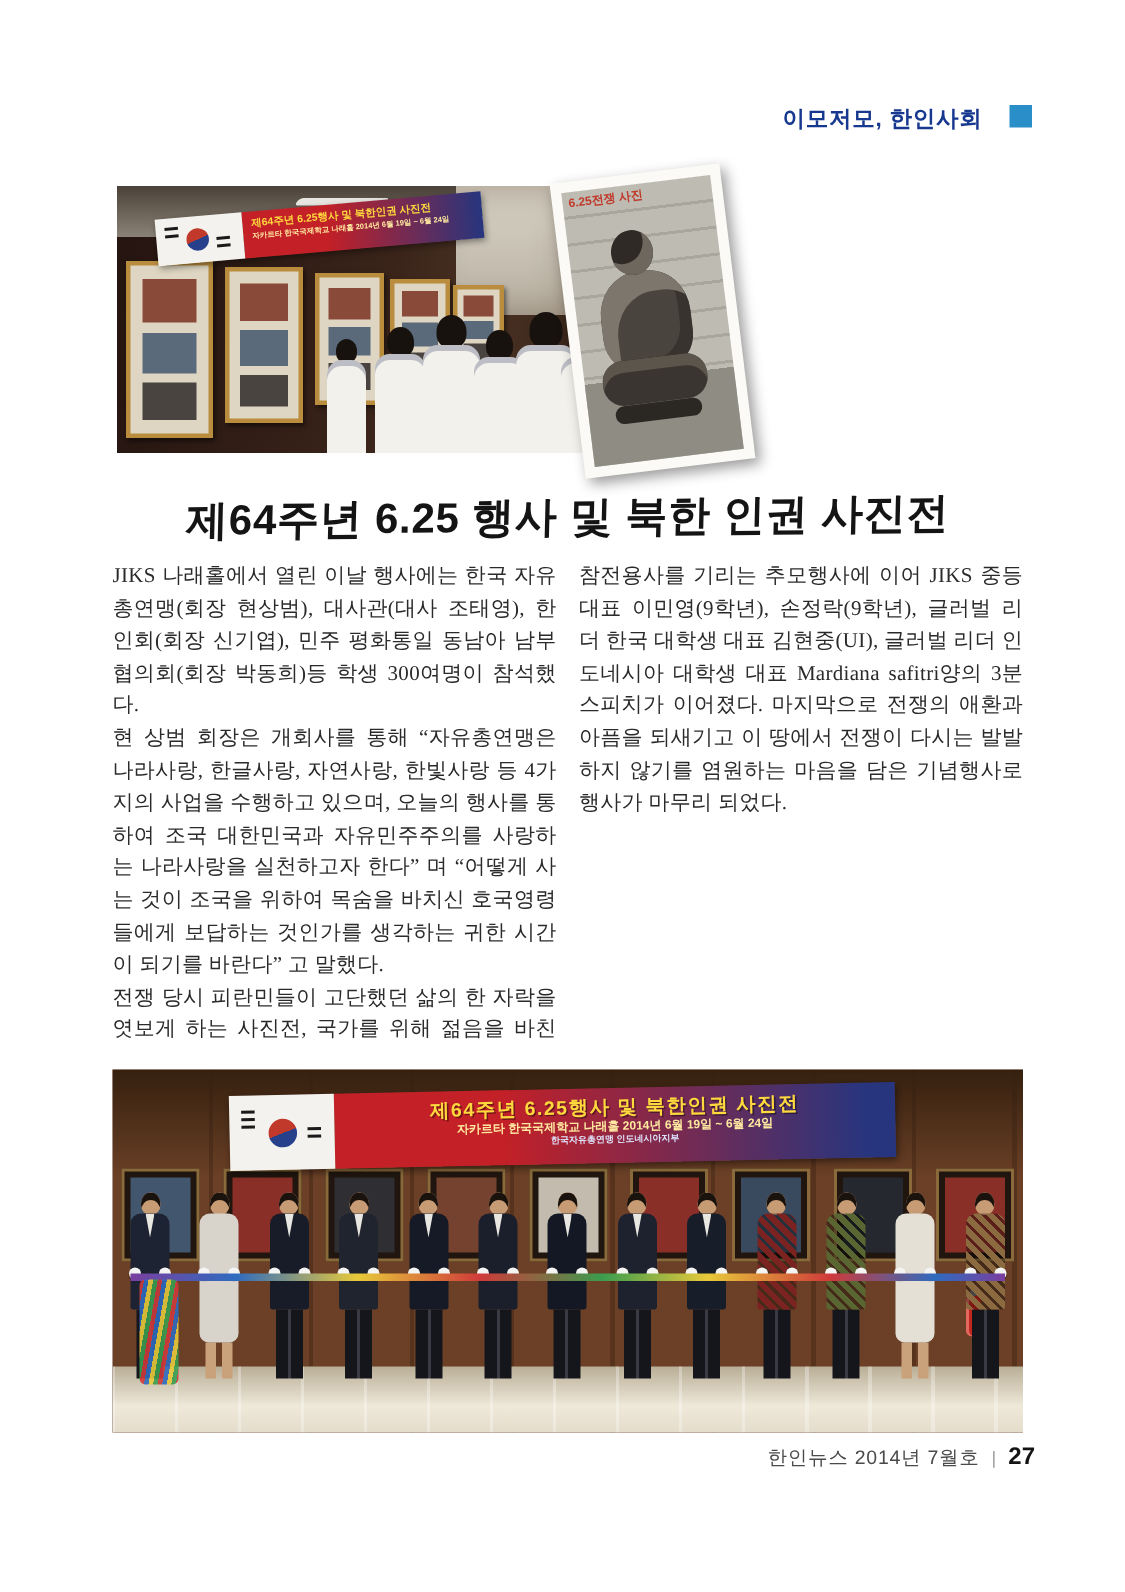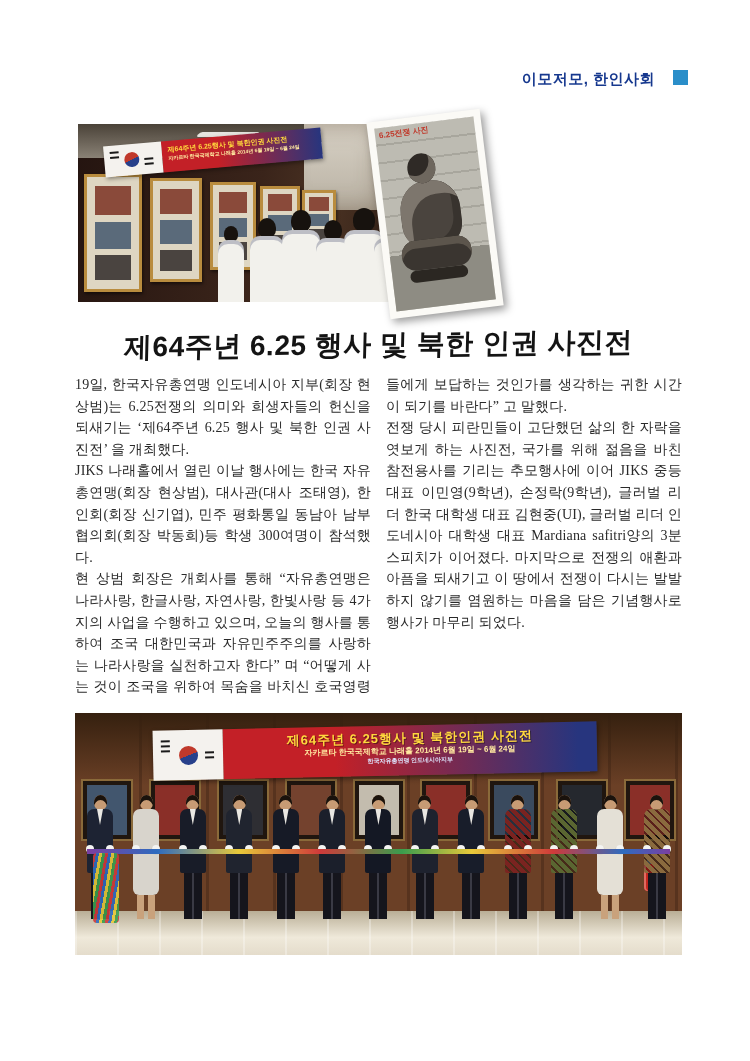--- a/index.html
+++ b/index.html
@@ -246,21 +246,20 @@
         <div class="boy-head"></div>
         <div class="boy-legs"></div>
         <div class="boy-feet"></div>
       </div>
     </div>
   </div>
 
   <h1 class="main-title">제64주년 6.25 행사 및 북한 인권 사진전</h1>
 
   <div class="article">
-    <p>19일, 한국자유총연맹 인도네시아 지부(회장 현상범)는 6.25전쟁의 의미와 희생자들의 헌신을 되새기는 ‘제64주년 6.25 행사 및 북한 인권 사진전’ 을 개최했다.</p>
     <p>JIKS 나래홀에서 열린 이날 행사에는 한국 자유총연맹(회장 현상범), 대사관(대사 조태영), 한인회(회장 신기엽), 민주 평화통일 동남아 남부 협의회(회장 박동희)등 학생 300여명이 참석했다.</p>
     <p>현 상범 회장은 개회사를 통해 “자유총연맹은 나라사랑, 한글사랑, 자연사랑, 한빛사랑 등 4가지의 사업을 수행하고 있으며, 오늘의 행사를 통하여 조국 대한민국과 자유민주주의를 사랑하는 나라사랑을 실천하고자 한다” 며 “어떻게 사는 것이 조국을 위하여 목숨을 바치신 호국영령들에게 보답하는 것인가를 생각하는 귀한 시간이 되기를 바란다” 고 말했다.</p>
     <p>전쟁 당시 피란민들이 고단했던 삶의 한 자락을 엿보게 하는 사진전, 국가를 위해 젊음을 바친 참전용사를 기리는 추모행사에 이어 JIKS 중등 대표 이민영(9학년), 손정락(9학년), 글러벌 리더 한국 대학생 대표 김현중(UI), 글러벌 리더 인도네시아 대학생 대표 Mardiana safitri양의 3분 스피치가 이어졌다. 마지막으로 전쟁의 애환과 아픔을 되새기고 이 땅에서 전쟁이 다시는 발발하지 않기를 염원하는 마음을 담은 기념행사로 행사가 마무리 되었다.</p>
 
   </div>
 
   <div class="photo-bottom">
     <div class="pb-shade"></div>
     <div class="pb-frames">
         <div class="pb-frame">
@@ -385,14 +384,19 @@
           <div class="head"></div>
                  <div class="torso" style="background:repeating-linear-gradient(45deg, #8a6a3e 0 4px, rgba(0,0,0,.35) 4px 6px)"></div>
                  <div class="legs"></div>
                  <div class="hands"></div>
         </div>
       </div>
     <div class="ribbon"></div>
     <div class="ribbon-strands"></div>
   </div>
 
+  <div class="footer">
+    <span class="issue">한인뉴스 2014년 7월호</span>
+    <span class="sep">|</span>
+    <span class="pnum">27</span>
+  </div>
 
 </div>
 
 </body></html>

